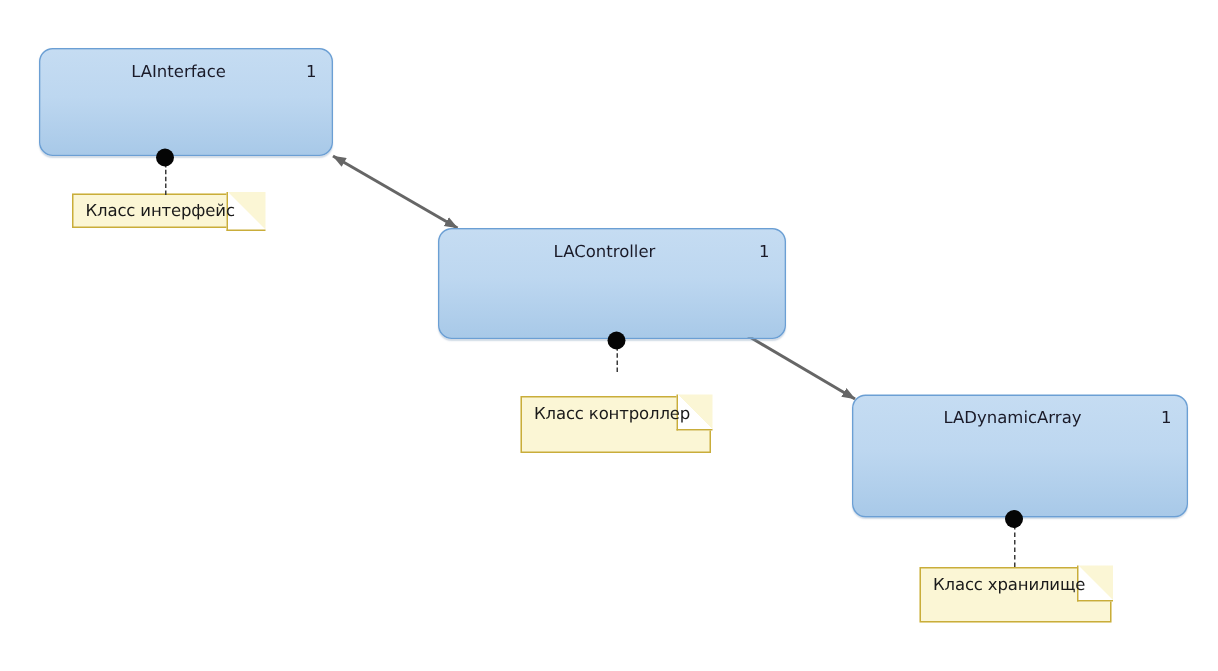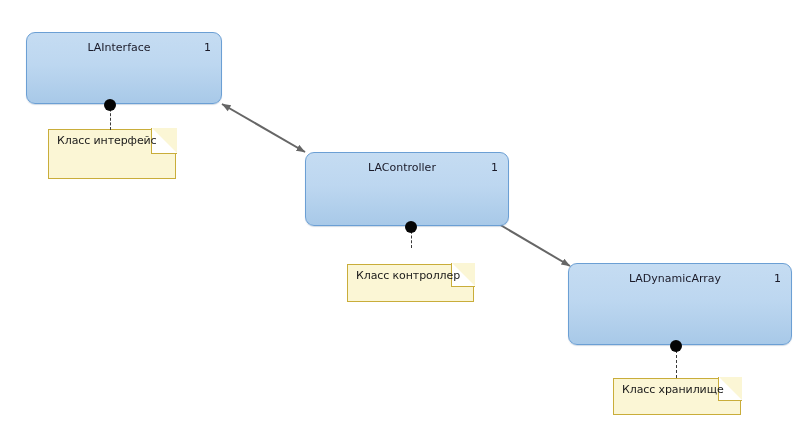--- a/index.html
+++ b/index.html
@@ -129,27 +129,27 @@
 
   <div class="class-box" style="left:26px;top:32px;width:196px;height:72px;">
     <div class="class-header">
       <span class="class-title">LAInterface</span>
       <span class="class-count">1</span>
     </div>
   </div>
   <div class="stem" style="left:110px;top:104px;height:26px;"></div>
   <div class="anchor" style="left:104px;top:99px;"></div>
 
-  <div class="note" style="left:48px;top:129px;width:128px;height:50px;">
+  <div class="note" style="left:48px;top:129px;width:128px;height:23px;">
     <div class="note-body"></div>
     <div class="note-fold" style="right:-1px;width:26px;height:26px;"></div>
     <span class="note-text">Класс интерфейс</span>
   </div>
 
-  <div class="class-box" style="left:305px;top:152px;width:204px;height:74px;">
+  <div class="class-box" style="left:292px;top:152px;width:232px;height:74px;">
     <div class="class-header">
       <span class="class-title">LAController</span>
       <span class="class-count">1</span>
     </div>
   </div>
   <div class="stem" style="left:411px;top:226px;height:22px;"></div>
   <div class="anchor" style="left:405px;top:221px;"></div>
 
   <div class="note" style="left:347px;top:264px;width:127px;height:38px;text-decoration:underline;">
     <div class="note-body"></div>

